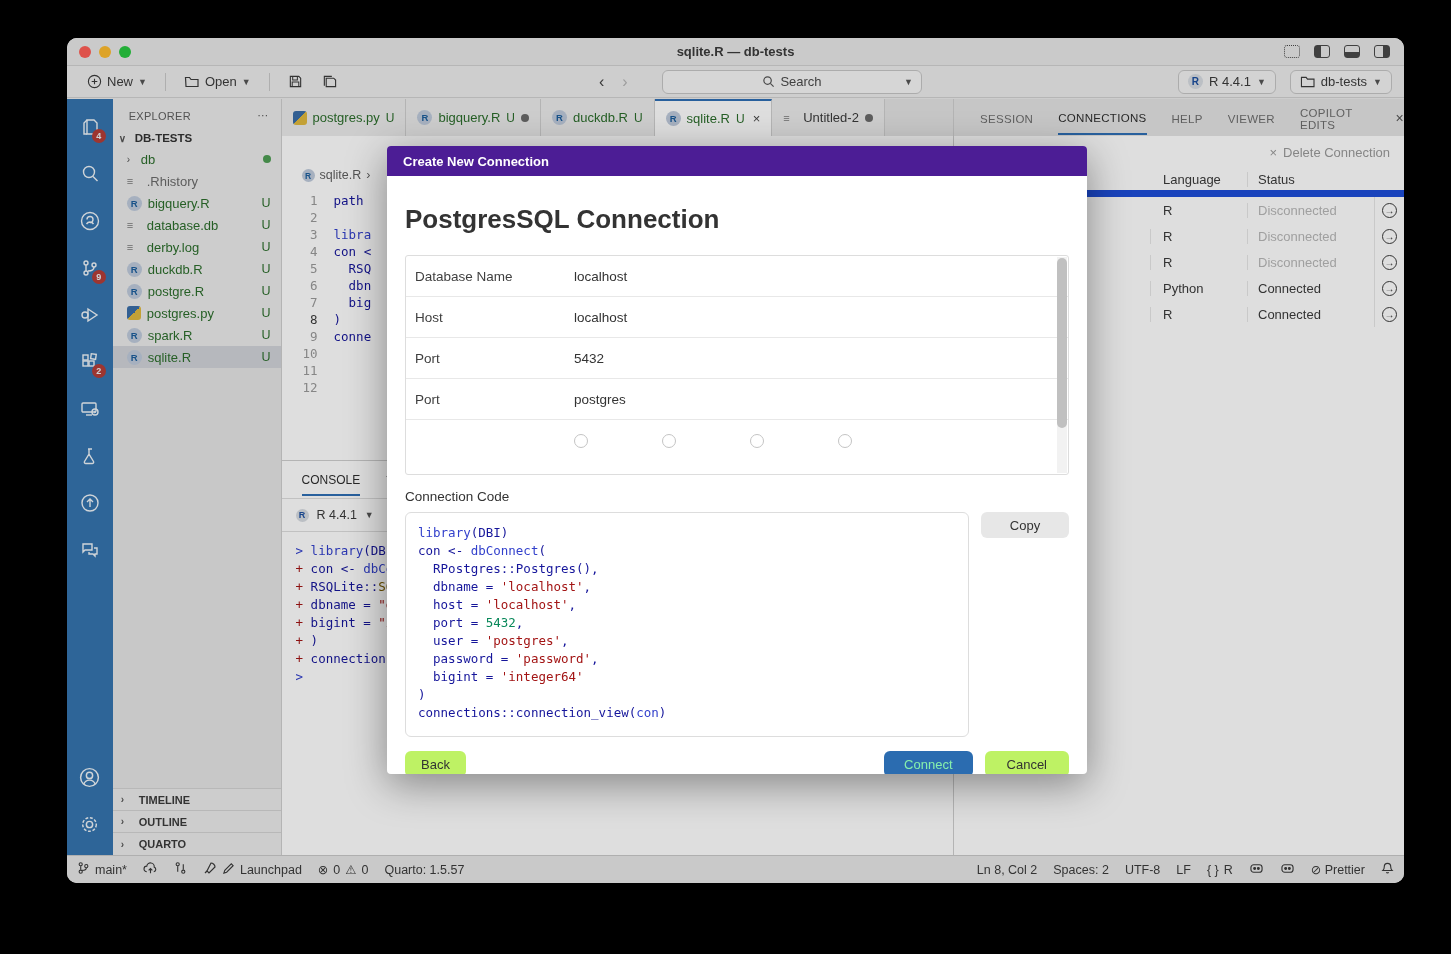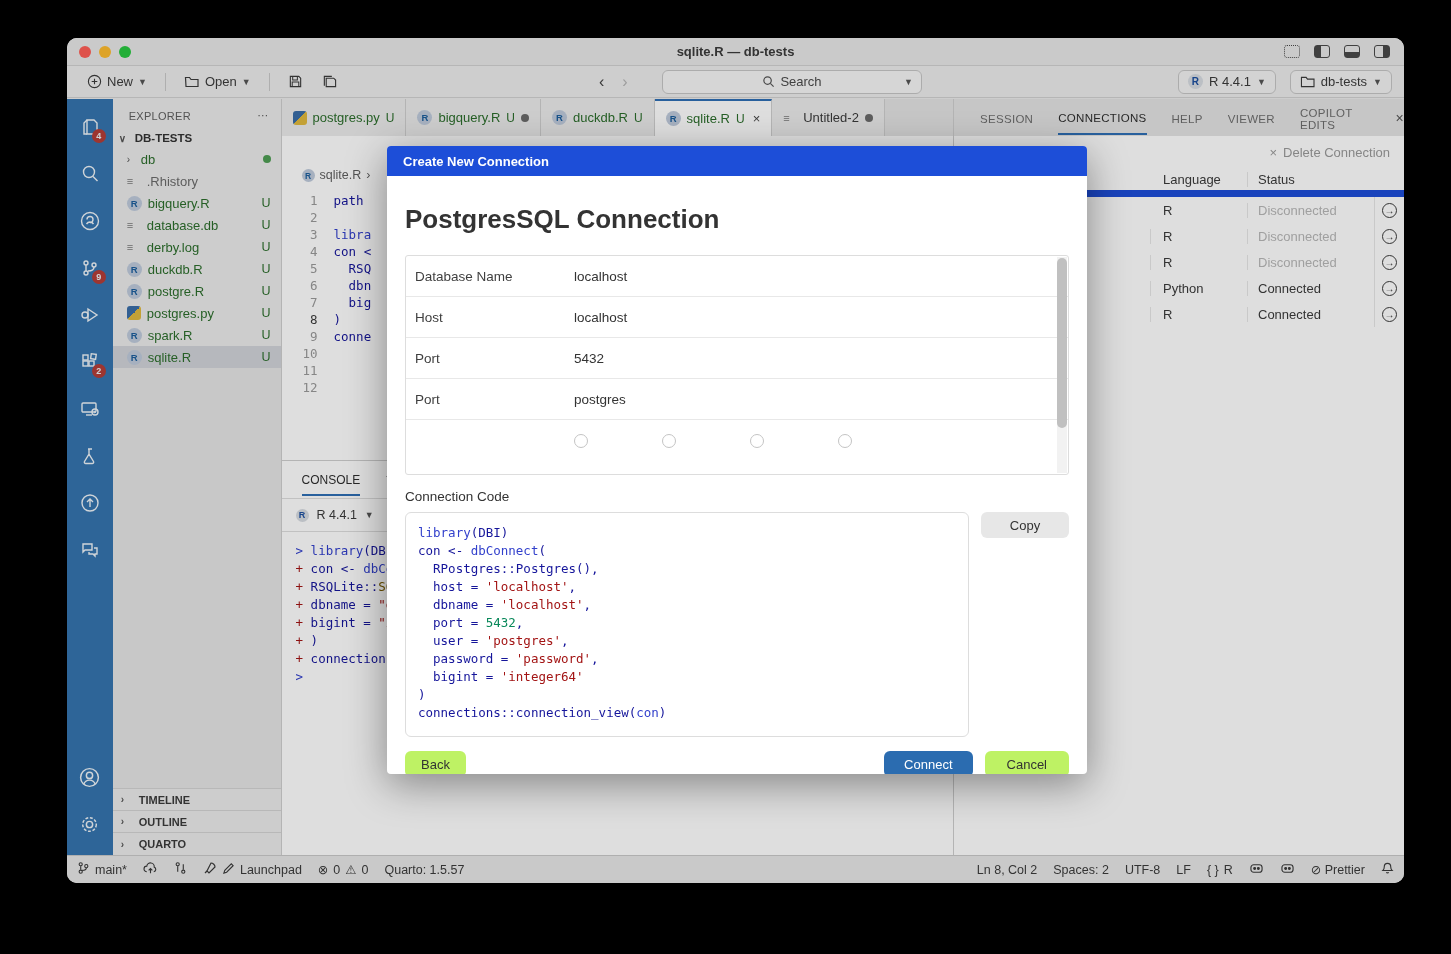--- a/index.html
+++ b/index.html
@@ -110,40 +110,40 @@
   .sbi { display:flex; align-items:center; gap:5px; margin-right:16px; }
   .sb-right { margin-left:auto; display:flex; align-items:center; }
   .sb-right .sbi { margin-right:0; margin-left:16px; }
   .sbicon svg { stroke:#3b3b3b; fill:none; stroke-width:1.2; }
 
   
   .dim { position:absolute; inset:0; background:rgba(0,0,0,.13); z-index:50; pointer-events:none; }
 
   
   .dialog { position:absolute; left:320px; top:108px; width:700px; height:628px; background:#fff; border-radius:4px; box-shadow:0 10px 40px rgba(0,0,0,.4); z-index:100; overflow:hidden; }
-  .dlg-header { height:30px; background:#1d4ed8; color:#fff; font-size:13px; font-weight:bold; display:flex; align-items:center; padding-left:16px; }
+  .dlg-header { height:30px; background:#4c1d95; color:#fff; font-size:13px; font-weight:bold; display:flex; align-items:center; padding-left:16px; }
   .dlg-body { padding:0 18px; position:relative; }
   .dlg-title { font-size:26px; font-weight:bold; color:#333; margin:28px 0 20px; }
   .form-box { border:1px solid #ddd; border-radius:3px; height:220px; overflow:hidden; position:relative; }
   .form-row { height:41px; display:flex; align-items:center; border-bottom:1px solid #e8e8e8; font-size:13.5px; }
   .form-label { width:168px; padding-left:9px; color:#3f3f3f; }
   .form-value { color:#333; }
   .radio-row { height:41px; display:flex; align-items:center; }
   .radio { width:14px; height:14px; border:1.5px solid #c4c4c4; border-radius:50%; margin-right:74px; }
   .form-scroll { position:absolute; right:1px; top:1px; bottom:1px; width:10px; background:#f2f2f2; }
   .form-thumb { position:absolute; right:0; top:1px; width:10px; height:170px; background:#c0c0c0; border-radius:5px; }
   .code-label { font-size:13.5px; color:#333; margin:14px 0 8px; }
   .dlg-flex { display:flex; gap:12px; }
   .codebox { width:565px; height:225px; border:1px solid #ddd; border-radius:6px; padding:11px 0 0 12px; font-family:"DejaVu Sans Mono",monospace; font-size:12.5px; overflow:hidden; }
   .codebox .code-line { height:18px; line-height:18px; white-space:pre; }
   .copy-btn { width:88px; height:26px; background:#e7e7e7; border-radius:6px; font-size:13px; color:#333; display:flex; align-items:center; justify-content:center; }
   .dlg-buttons { display:flex; margin-top:14px; }
   .btn { height:26px; border-radius:6px; font-size:13px; display:flex; align-items:center; justify-content:center; padding:0 16px; }
   .btn.gray { background:#bef264; color:#333; }
-  .btn.blue { background:#2b6cb0; color:#ffffff; }
+  .btn.blue { background:#2b6cb0; color:#86efac; }
   .btn-spacer { flex:1; }
 
   
   .tk-fn{color:#3341cc}.tk-nv{color:#16169b}.tk-st{color:#a31515}.tk-nm{color:#09885a}.tk-op{color:#a31515}.tk-pr{color:#3341cc}.tk-ol{color:#7a5c00}
 </style>
 </head>
 <body>
 
 <div class="window">
 
@@ -658,22 +658,22 @@
         <div class="form-scroll">
             <div class="form-thumb"></div>
           </div>
       </div>
       <div class="code-label">Connection Code</div>
       <div class="dlg-flex">
         <div class="codebox">
             <div class="code-line"><span class="tk-fn">library</span><span class="tk-nv">(DBI)</span></div>
             <div class="code-line"><span class="tk-nv">con &lt;- </span><span class="tk-fn">dbConnect</span><span class="tk-nv">(</span></div>
             <div class="code-line"><span class="tk-nv">  RPostgres::Postgres(),</span></div>
+            <div class="code-line"><span class="tk-nv">  dbname = </span><span class="tk-st">'localhost'</span><span class="tk-nv">,</span></div>
             <div class="code-line"><span class="tk-nv">  host = </span><span class="tk-st">'localhost'</span><span class="tk-nv">,</span></div>
-            <div class="code-line"><span class="tk-nv">  dbname = </span><span class="tk-st">'localhost'</span><span class="tk-nv">,</span></div>
             <div class="code-line"><span class="tk-nv">  port = </span><span class="tk-nm">5432</span><span class="tk-nv">,</span></div>
             <div class="code-line"><span class="tk-nv">  user = </span><span class="tk-st">'postgres'</span><span class="tk-nv">,</span></div>
             <div class="code-line"><span class="tk-nv">  password = </span><span class="tk-st">'password'</span><span class="tk-nv">,</span></div>
             <div class="code-line"><span class="tk-nv">  bigint = </span><span class="tk-st">'integer64'</span></div>
             <div class="code-line"><span class="tk-nv">)</span></div>
             <div class="code-line"><span class="tk-nv">connections::connection_view(</span><span class="tk-fn">con</span><span class="tk-nv">)</span></div>
           </div>
         <div>
             <div class="copy-btn">Copy</div>
           </div>

